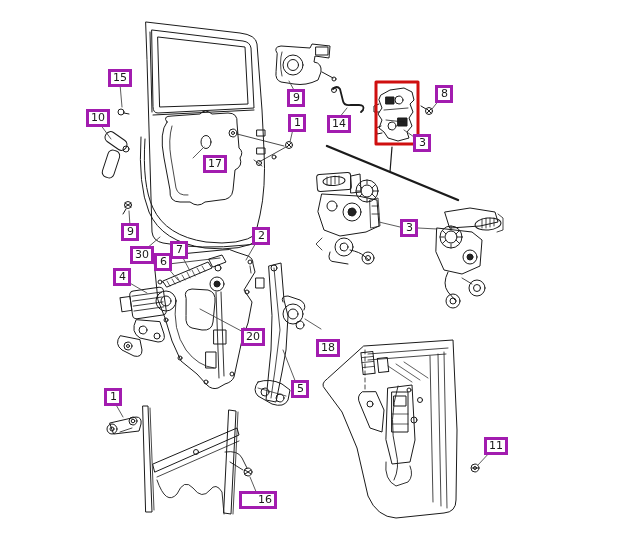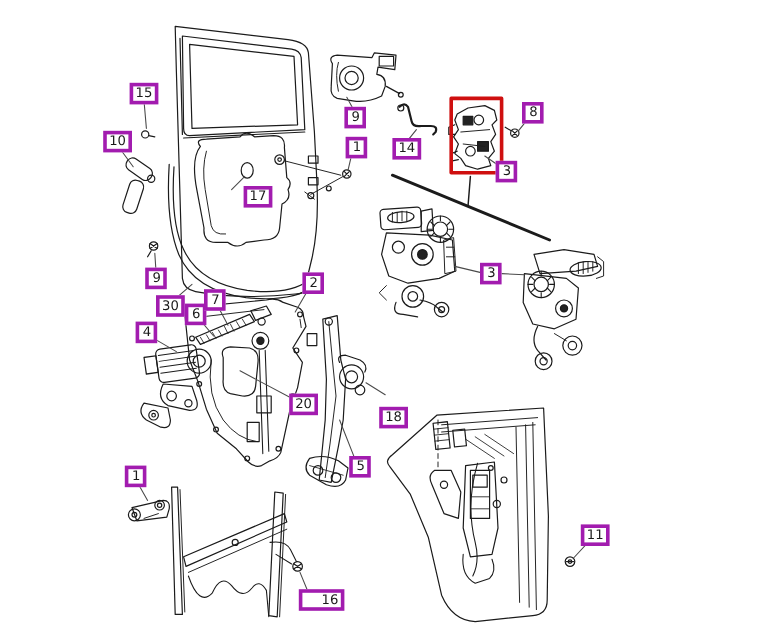--- a/index.html
+++ b/index.html
@@ -295,20 +295,20 @@
       <div class="callout" style="left: 163px; top: 262px;">6</div>
       <div class="callout" style="left: 179px; top: 250px;">7</div>
       <div class="callout" style="left: 444px; top: 94px;">8</div>
       <div class="callout" style="left: 296px; top: 98px;">9</div>
       <div class="callout" style="left: 98px; top: 118px;">10</div>
       <div class="callout" style="left: 496px; top: 446px;">11</div>
       <div class="callout" style="left: 297px; top: 123px;">1</div>
       <div class="callout" style="left: 339px; top: 124px;">14</div>
       <div class="callout" style="left: 130px; top: 232px;">9</div>
       <div class="callout" style="left: 120px; top: 78px;">15</div>
-      <div class="callout" style="left: 268px; top: 500px; padding-left: 16px;">16</div>
+      <div class="callout" style="left: 258px; top: 500px; padding-left: 16px;">16</div>
       <div class="callout" style="left: 192px; top: 164px; margin-left: 23px;">17</div>
       <div class="callout" style="left: 328px; top: 348px;">18</div>
       <div class="callout" style="left: 253px; top: 337px;">20</div>
       <div class="callout" style="left: 142px; top: 255px;">30</div>
     </div>
 
 </div>
 
 </body></html>

